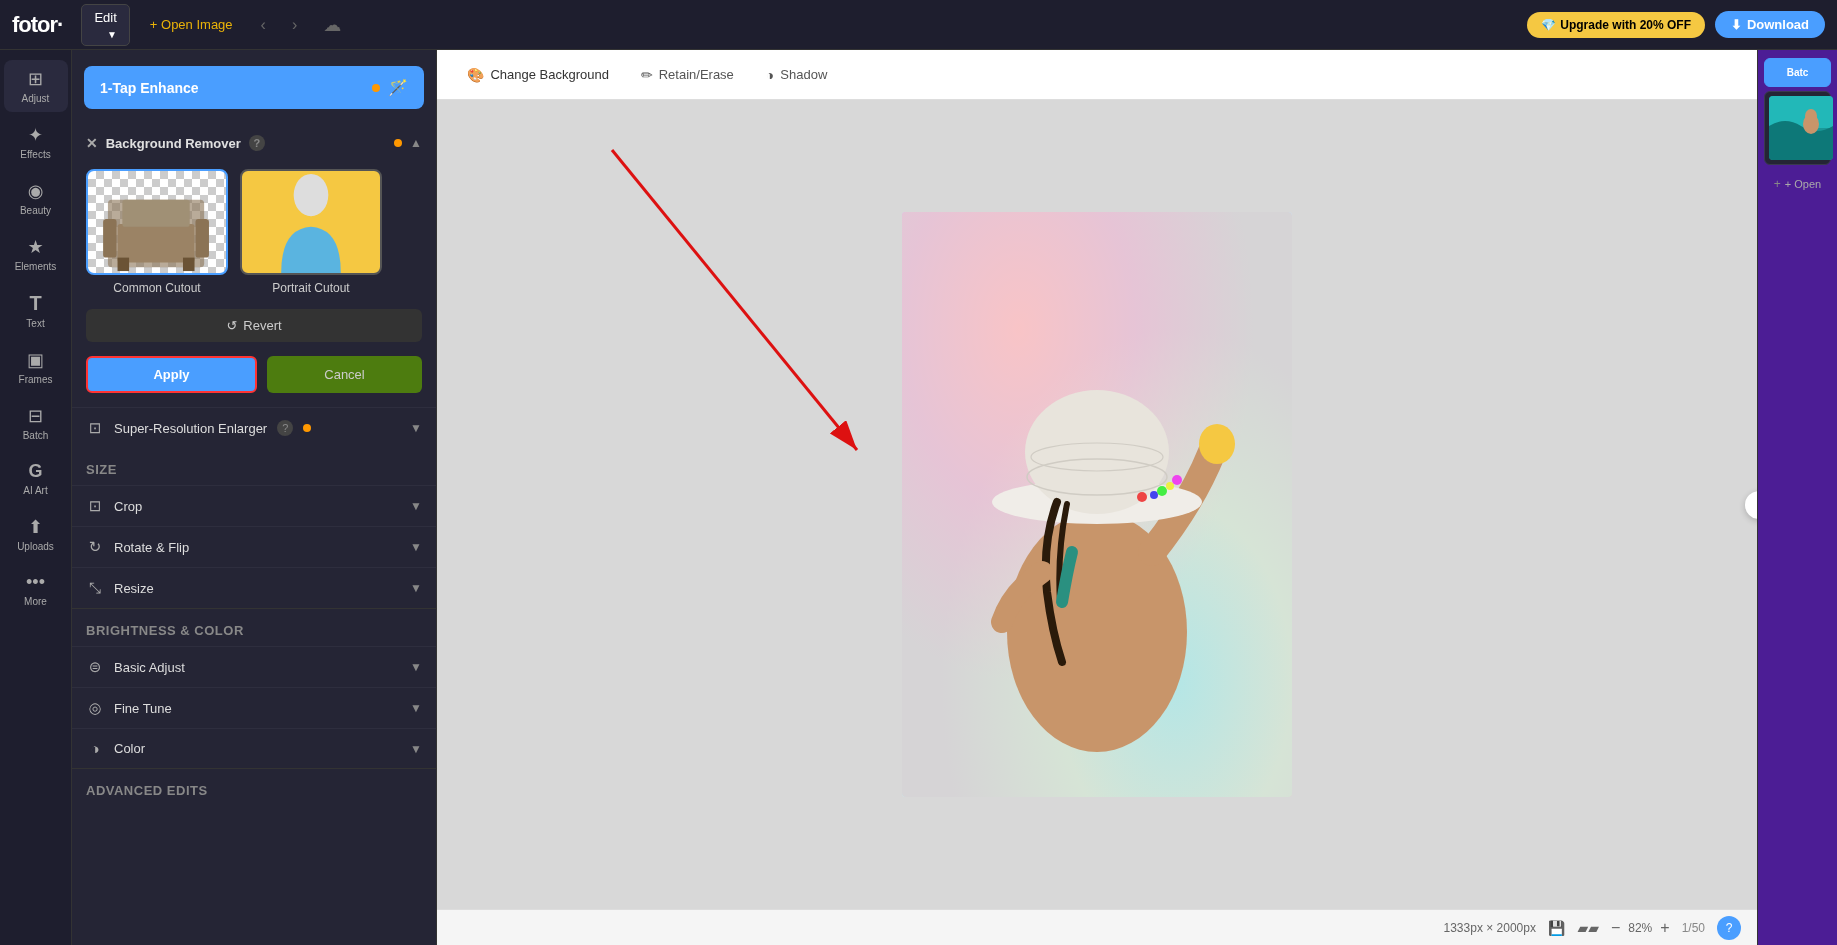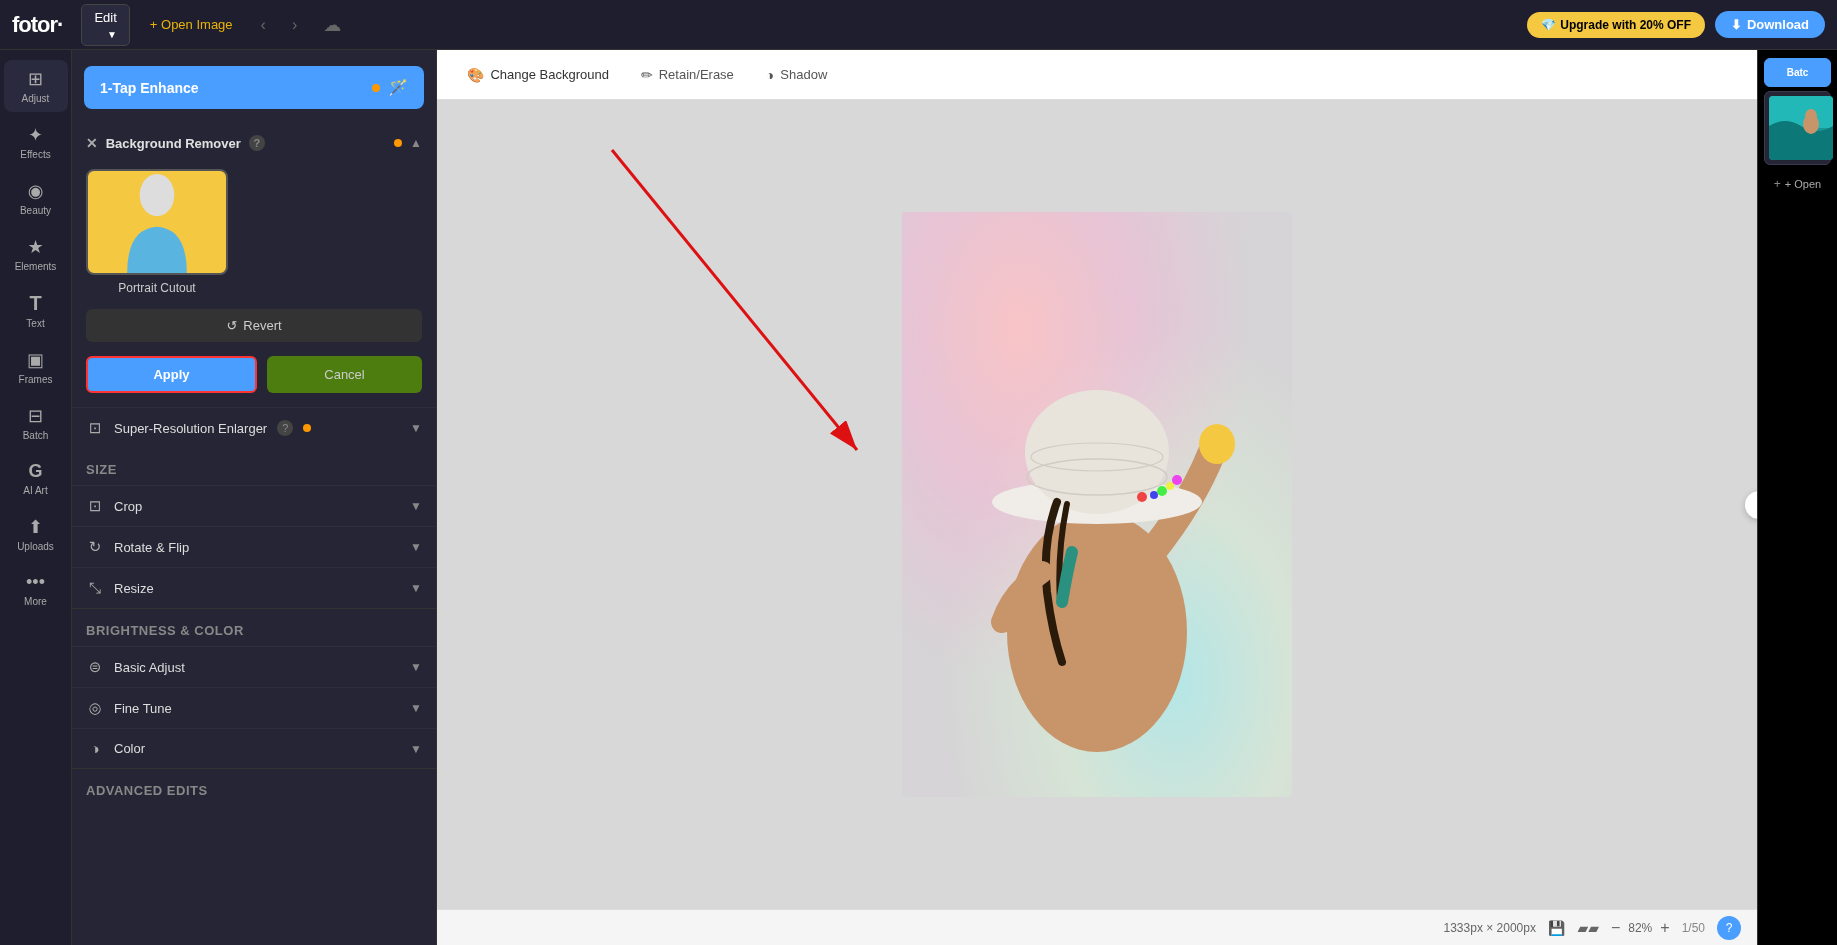--- a/index.html
+++ b/index.html
@@ -189,21 +189,21 @@
     .zoom-btn { background: transparent; border: none; color: #666; cursor: pointer; font-size: 16px; }
     .help-btn {
       background: #4a9eff; color: #fff; border: none; border-radius: 50%;
       width: 24px; height: 24px; font-size: 12px; cursor: pointer;
       display: flex; align-items: center; justify-content: center;
     }
     .page-indicator { color: #888; font-size: 12px; }
 
     
     .right-panel {
-      width: 80px; background: #000000; border-left: 1px solid #333;
+      width: 80px; background: #4c1d95; border-left: 1px solid #333;
       display: flex; flex-direction: column; padding: 8px 6px; gap: 4px; flex-shrink: 0;
     }
     .right-panel-item {
       background: #252535; border-radius: 6px; padding: 4px;
       cursor: pointer; border: 1px solid #3a3a4e; position: relative;
     }
     .right-panel-thumb { width: 64px; height: 64px; border-radius: 4px; overflow: hidden; }
     .open-panel-btn {
       background: transparent; border: none; color: #888; cursor: pointer;
       font-size: 12px; padding: 8px; text-align: center; display: flex; align-items: center; gap: 4px; justify-content: center;
@@ -307,20 +307,35 @@
         <span class="info-icon">?</span>
       </div>
       <div class="section-header-right">
         <span class="dot-orange"></span>
         <span class="chevron">▲</span>
       </div>
     </div>
 
     <div class="cutout-grid">
 
+      <div class="cutout-item">
+        <div class="cutout-thumb selected checker-bg">
+          <svg viewBox="0 0 142 106" style="width:100%;height:100%;">
+
+            <rect x="20" y="30" width="100" height="70" fill="#8B7355" opacity="0.6" rx="4"></rect>
+            <rect x="30" y="55" width="80" height="40" fill="#9B8365" rx="3"></rect>
+            <rect x="30" y="90" width="12" height="14" fill="#6B5335"></rect>
+            <rect x="98" y="90" width="12" height="14" fill="#6B5335"></rect>
+            <rect x="35" y="30" width="70" height="28" fill="#A09075" rx="3"></rect>
+            <rect x="15" y="50" width="14" height="40" fill="#8B7355" rx="3"></rect>
+            <rect x="111" y="50" width="14" height="40" fill="#8B7355" rx="3"></rect>
+          </svg>
+        </div>
+        <span class="cutout-label">Common Cutout</span>
+      </div>
 
       <div class="cutout-item">
         <div class="cutout-thumb" style="background: linear-gradient(180deg, #f5c842 0%, #f5c842 100%); border: 2px solid #555;">
           <svg viewBox="0 0 142 106" style="width:100%;height:100%;">
 
             <rect x="71" y="0" width="71" height="106" fill="url(#checker)" opacity="0.3"></rect>
 
             <ellipse cx="71" cy="25" rx="18" ry="22" fill="#ddd"></ellipse>
             <path d="M 40 106 Q 40 60 71 58 Q 102 60 102 106 Z" fill="#5ab4e0"></path>
             <rect x="62" y="25" width="18" height="15" fill="#ddd"></rect>

